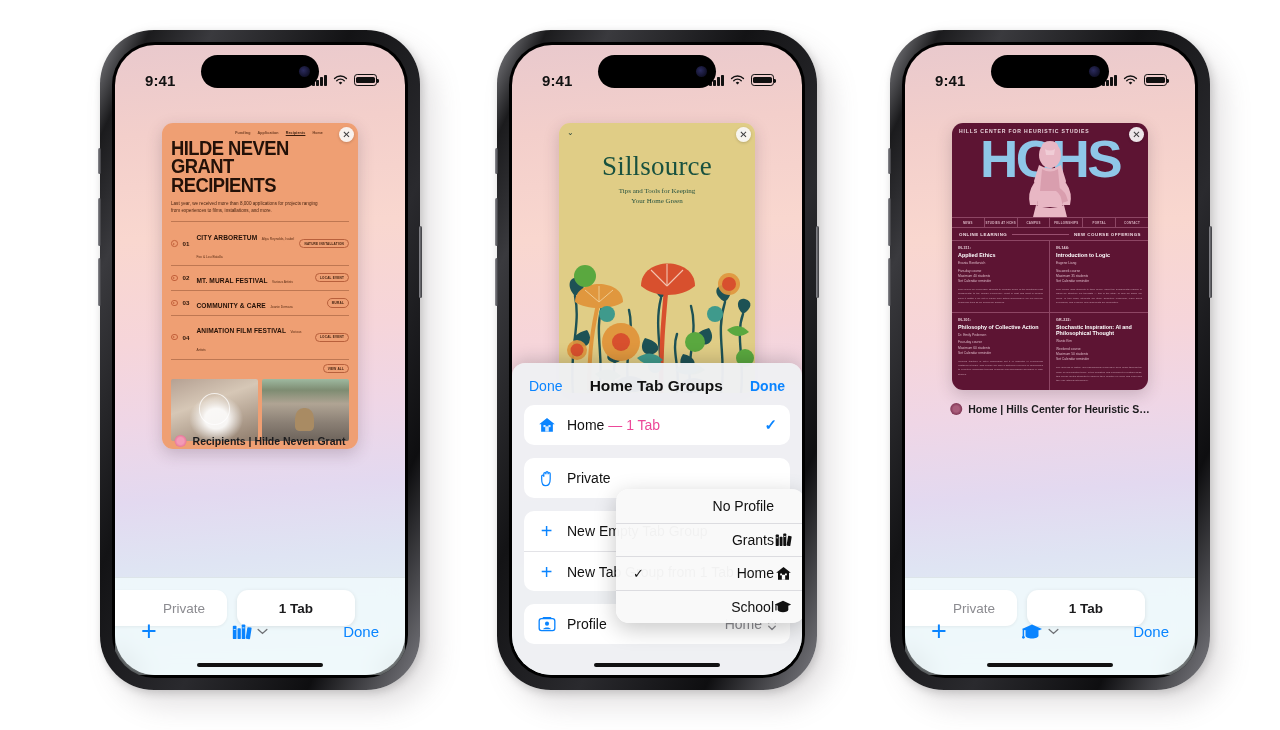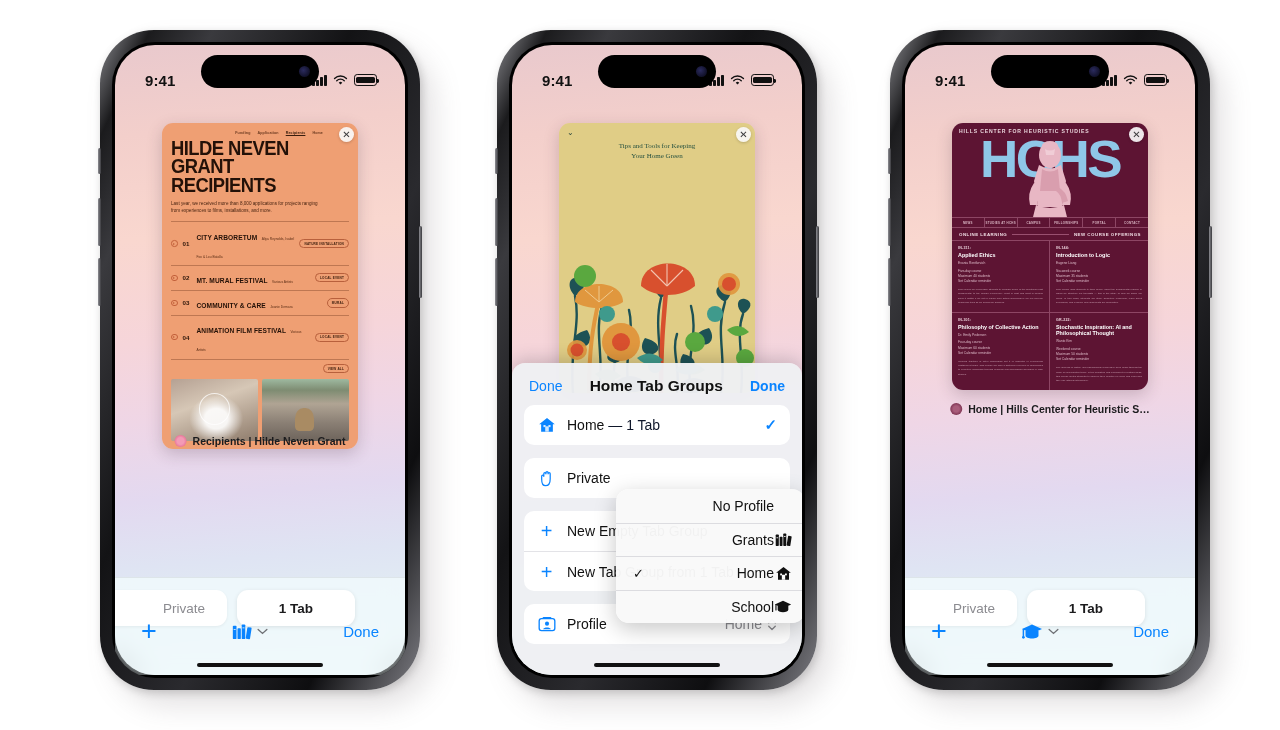--- a/index.html
+++ b/index.html
@@ -180,21 +180,21 @@
   }
   .sheet-head { display:flex; align-items:center; justify-content:space-between; padding:14px 17px 10px; }
   .sheet-edit, .sheet-done { font-size:14px; color:#0a84ff; }
   .sheet-done { font-weight:600; }
   .sheet-title { font-size:15.5px; font-weight:700; color:#111; }
   .grp { margin:0 12px 13px; background:#fff; border-radius:10px; overflow:hidden; }
   .row { display:flex; align-items:center; gap:11px; padding:0 13px; height:40px; }
   .row + .row { border-top:.5px solid #e3e3e7; margin-left:0; }
   .row-ic { width:19px; display:flex; align-items:center; justify-content:center; flex:0 0 auto; }
   .row-lb { font-size:14px; color:#111; flex:1; white-space:nowrap; }
-  .row-lb .muted { color:#0f172a; }
+  .row-lb .muted { color:#ec4899; }
   .row-val { font-size:14px; color:#8b8b90; display:flex; align-items:center; gap:5px; }
   .check { color:#0a84ff; font-size:15px; font-weight:700; }
   .plus-b { font-size:20px; color:#0a84ff; font-weight:300; line-height:1; }
 
   
   .popup {
     position:absolute; left:104px; top:444px; width:189px;
     background: rgba(249,249,249,.97);
     border-radius:13px; overflow:hidden; z-index:40;
     box-shadow: 0 6px 22px rgba(0,0,0,.22);
@@ -384,20 +384,21 @@
           </div>
         </div>
 
         <div class="tabcard">
           <div class="xbtn">✕</div>
           <div class="ss">
             <div class="ss-top">
               <span class="ss-chev">⌄</span>
               <span class="ss-cart">🛒</span>
             </div>
+            <div class="ss-title">Sillsource</div>
             <div class="ss-tag">Tips and Tools for Keeping</div>
             <div class="ss-tag" style="margin-top:0">Your Home Green</div>
             <div class="ss-art">
               <svg viewBox="0 0 196 175" preserveAspectRatio="none">
                 <g stroke="#1d5255" stroke-width="2.4" fill="none" stroke-linecap="round">
                   <path d="M14 175 C10 130 22 108 16 78"></path>
                     <path d="M40 175 C46 140 34 112 44 86"></path>
                   <path d="M70 175 C64 138 76 116 70 92"></path>
                     <path d="M100 175 C106 140 94 112 102 80"></path>
                   <path d="M132 175 C126 140 140 116 132 88"></path>

